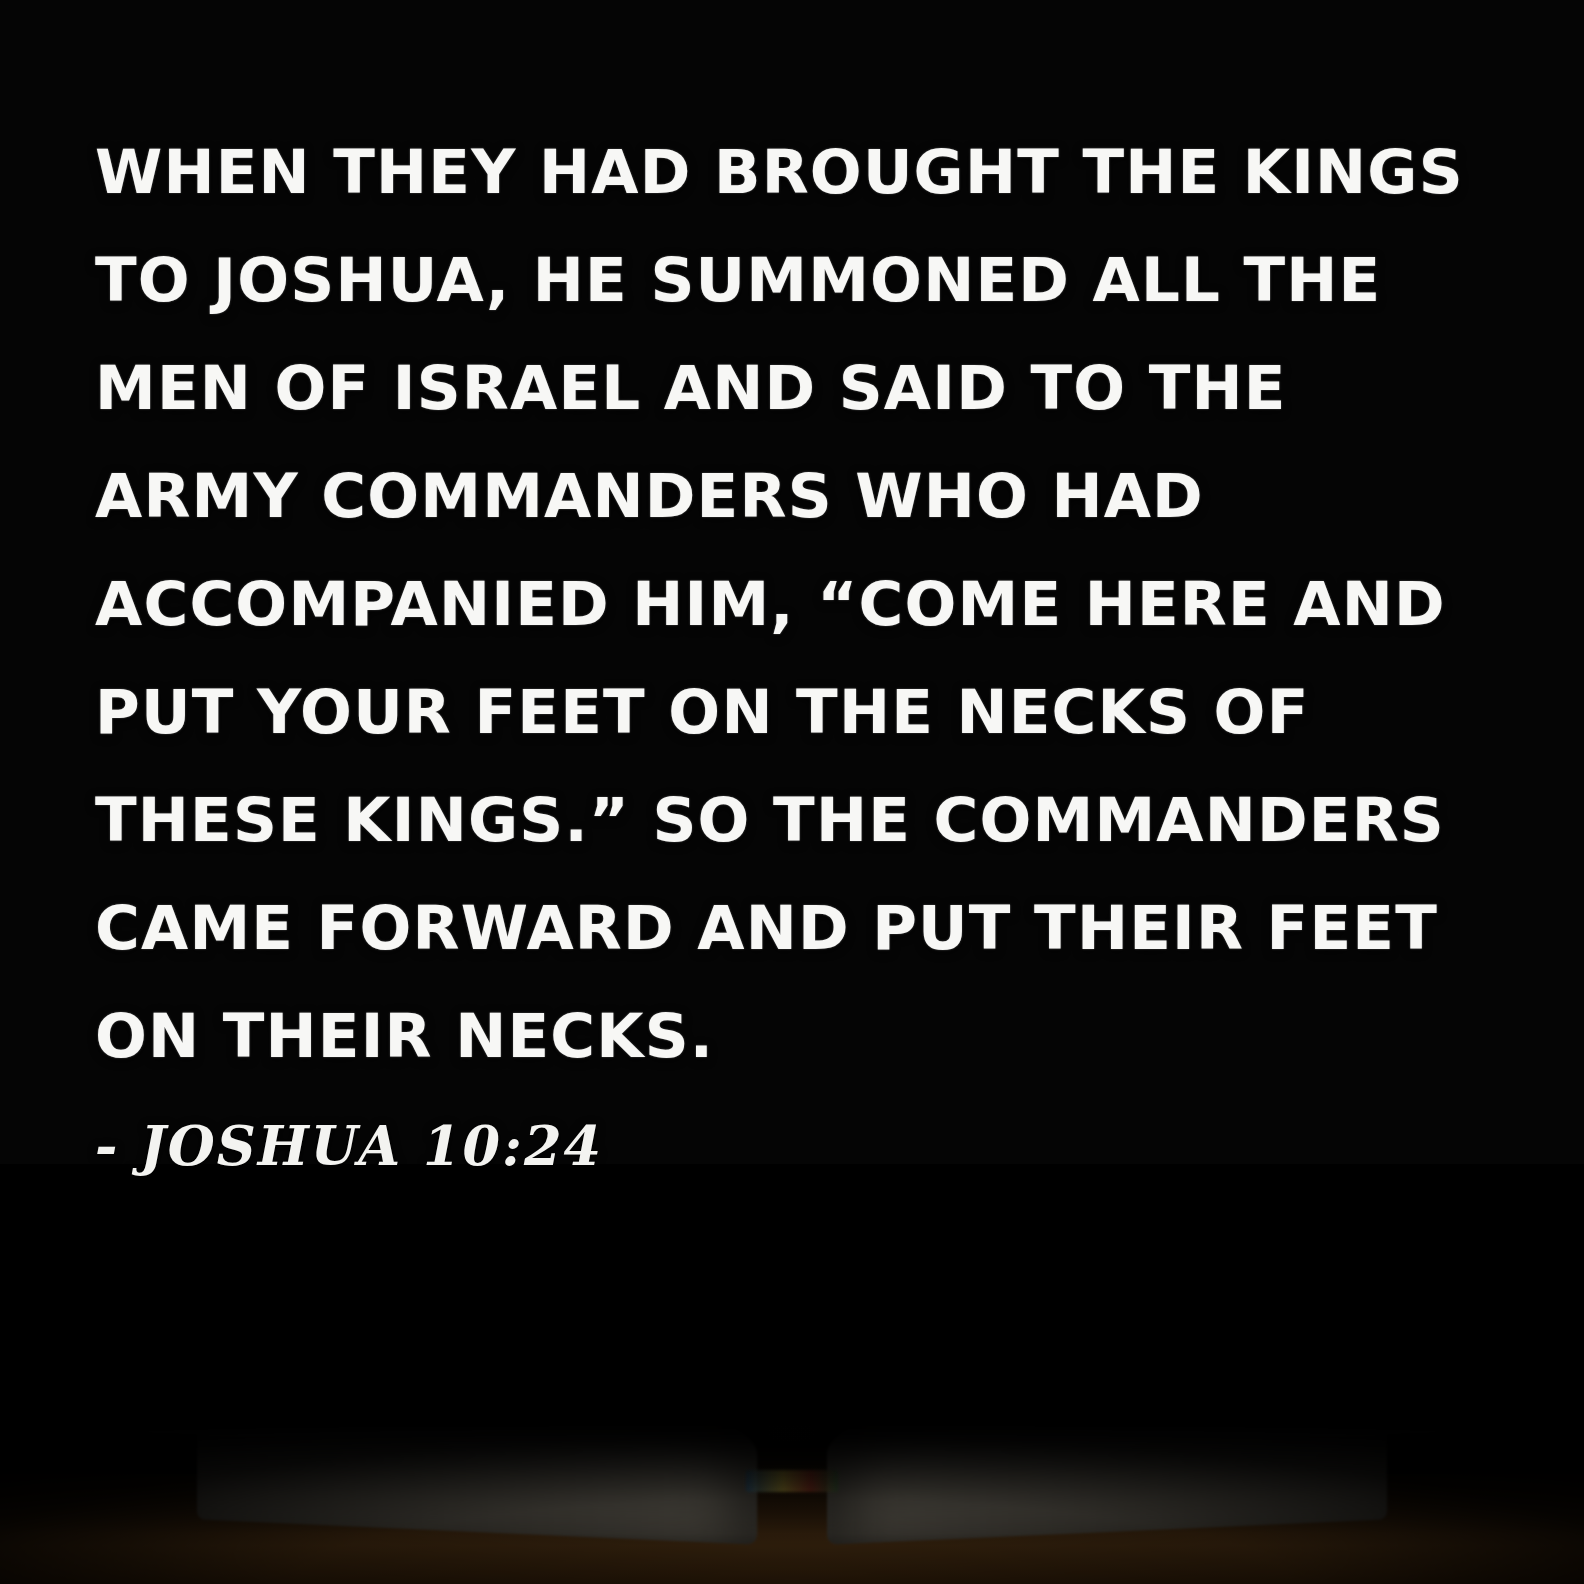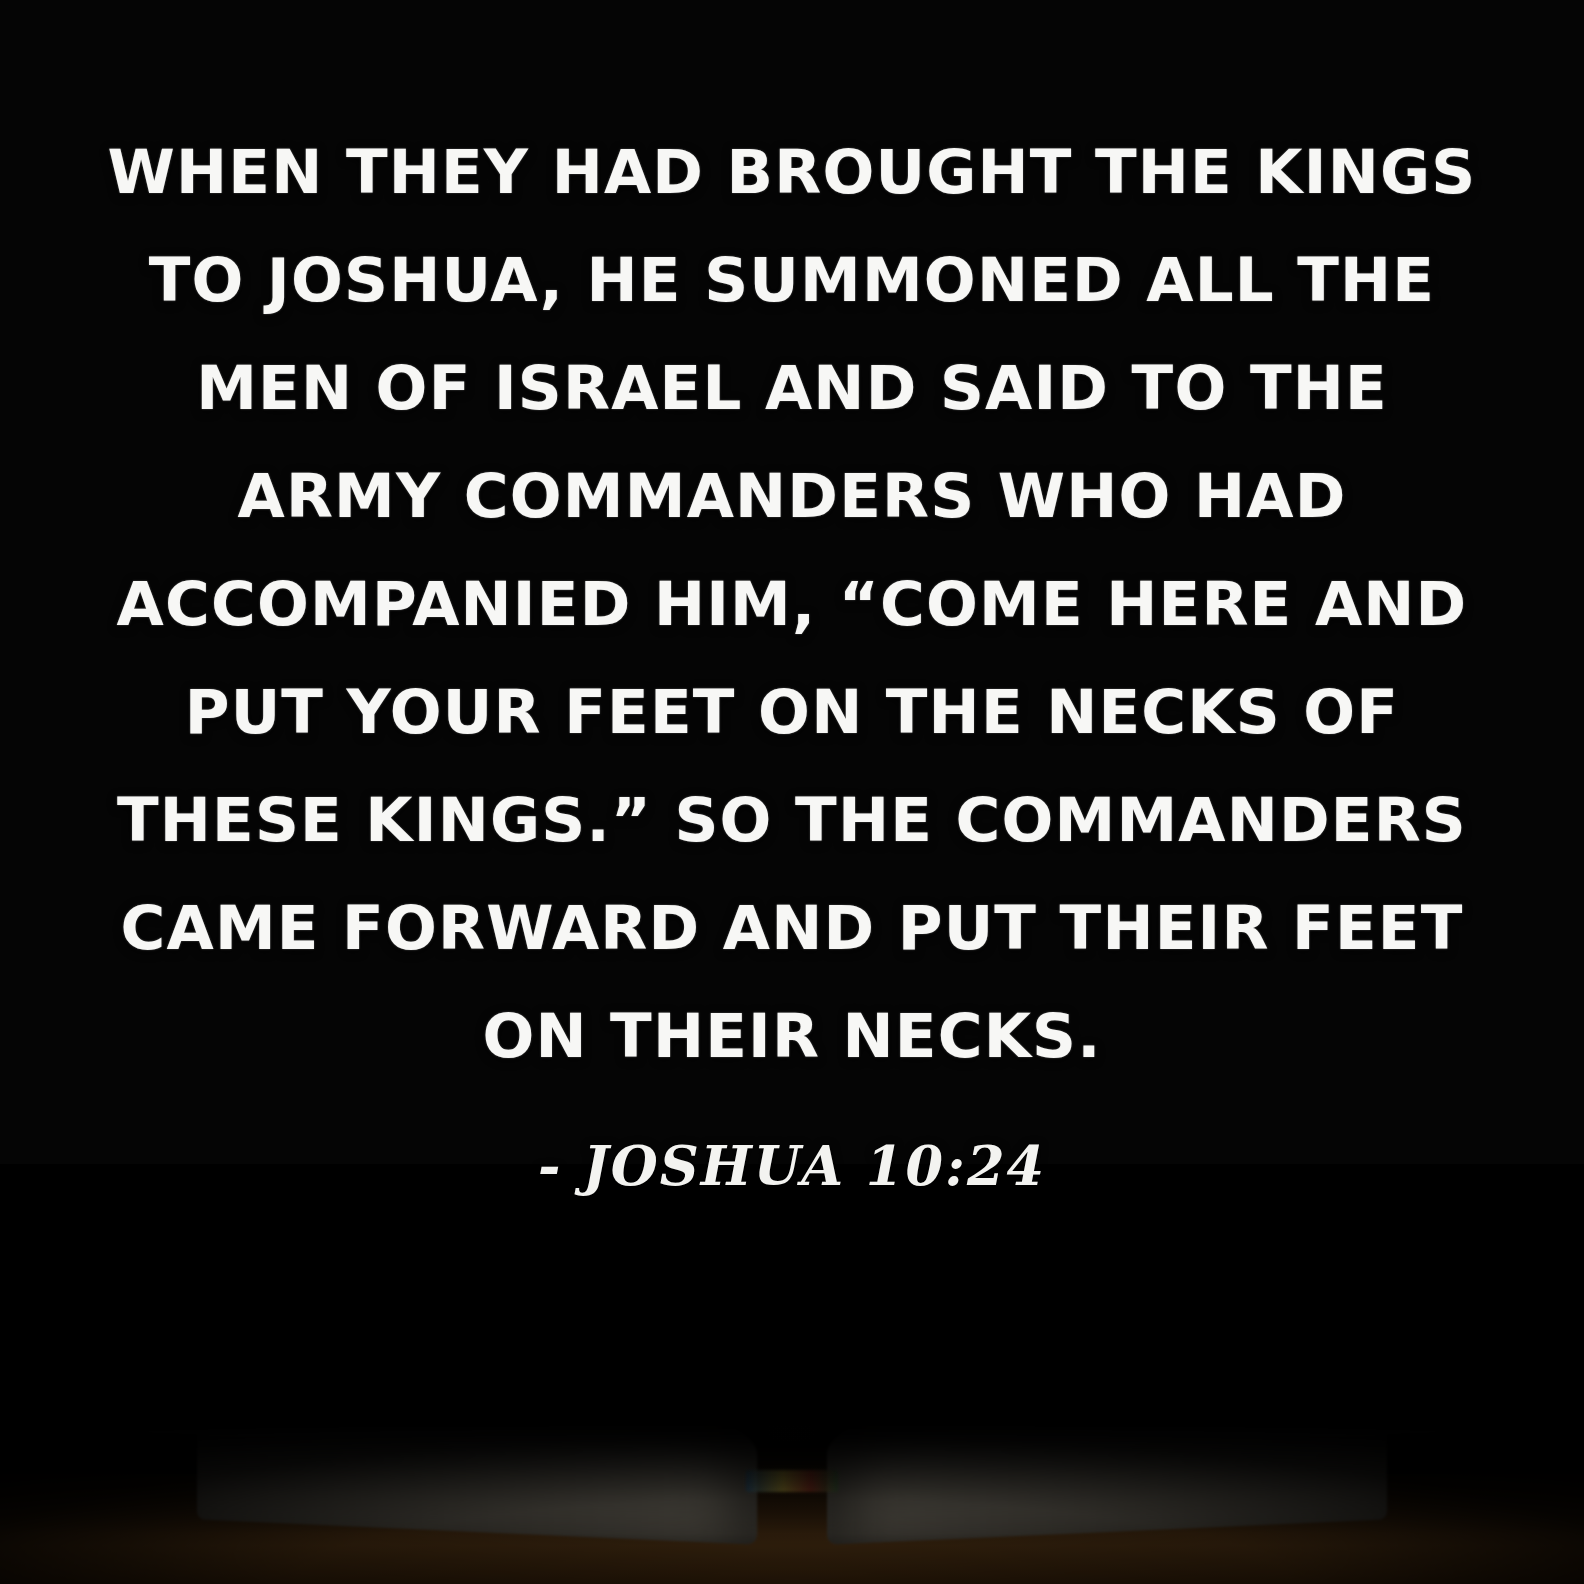--- a/index.html
+++ b/index.html
@@ -159,38 +159,37 @@
         rgba(0,0,0,0.12) 88%,
         rgba(0,0,0,0.30) 100%);
   }
 
   
   .verse-wrap {
     position: absolute;
     top: 118px;
     left: 95px;
     right: 95px;
-    text-align: center;
     z-index: 5;
   }
   .verse-text {
     color: #f7f7f5;
     font-family: "DejaVu Sans", sans-serif;
     font-weight: 700;
     font-size: 61px;
     line-height: 108px;
     letter-spacing: 1.2px;
     text-transform: uppercase;
     text-shadow:
       0 0 2px rgba(255,255,255,0.35),
       0 2px 10px rgba(0,0,0,0.9);
     margin: 0;
   }
   .verse-ref {
-    margin-top: 44px;
+    margin-top: 24px;
     color: #f3f3f0;
     font-family: "DejaVu Serif", serif;
     font-style: italic;
     font-weight: 700;
     font-size: 54px;
     letter-spacing: 2px;
     text-transform: uppercase;
     text-shadow: 0 2px 10px rgba(0,0,0,0.9);
   }
 </style>

